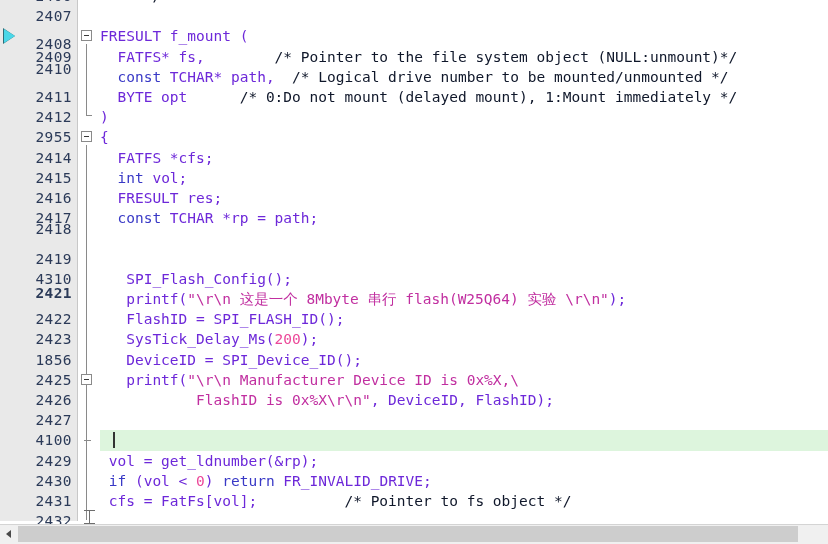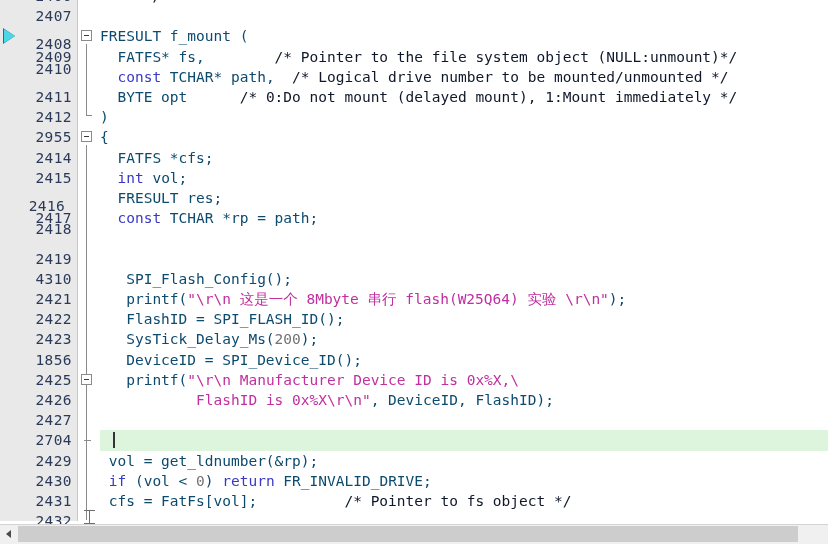--- a/index.html
+++ b/index.html
@@ -95,22 +95,22 @@
     font-size: 14.5px;
     color: #000000;
     z-index: 2;
     letter-spacing: 0px;
   }
 
   
   .kw   { color: #3939c6; }            
   .cmt  { color: #0f172a; }            
   .str  { color: #c12fa0; }            
-  .num  { color: #737373; }            
-  .pln  { color: #0c4a6e; }
+  .num  { color: #ec4899; }            
+  .pln  { color: #6d28d9; }
 
   
   .fold-box {
     position: absolute;
     left: 81px;
     width: 11px;
     height: 11px;
     border: 1px solid #8a8a8a;
     background: #ffffff;
     box-sizing: border-box;
@@ -283,47 +283,47 @@
       <div class="row code" style="top: 87px; line-height: 20.2px;"><span class="pln">  BYTE opt      </span><span class="cmt">/* 0:Do not mount (delayed mount), 1:Mount immediately */</span></div>
       <div class="lineno" style="top: 107.2px; line-height: 20.2px;">2412</div>
       <div class="row code" style="top: 107.2px; line-height: 20.2px;"><span class="pln">)</span></div>
       <div class="lineno" style="top: 127.4px; line-height: 20.2px;">2955</div>
       <div class="row code" style="top: 127.4px; line-height: 20.2px;"><span class="pln">{</span></div>
       <div class="fold-box" style="top: 131.4px;"></div>
       <div class="lineno" style="top: 147.6px; line-height: 20.2px;">2414</div>
       <div class="row code" style="top: 147.6px; line-height: 20.2px;"><span class="pln">  FATFS *cfs;</span></div>
       <div class="lineno" style="top: 167.8px; line-height: 20.2px;">2415</div>
       <div class="row code" style="top: 167.8px; line-height: 20.2px;"><span class="pln">  </span><span class="kw">int</span><span class="pln"> vol;</span></div>
-      <div class="lineno" style="top: 196px; line-height: 20.2px; text-align: center;">2416</div>
+      <div class="lineno" style="top: 188px; line-height: 20.2px;">2416</div>
       <div class="row code" style="top: 188px; line-height: 20.2px;"><span class="pln">  FRESULT res;</span></div>
       <div class="lineno" style="top: 208.2px; line-height: 20.2px;">2417</div>
       <div class="row code" style="top: 208.2px; line-height: 20.2px;"><span class="pln">  </span><span class="kw">const</span><span class="pln"> TCHAR *rp = path;</span></div>
       <div class="lineno" style="top: 219px; line-height: 20.2px;">2418</div>
       <div class="row code" style="top: 228.4px; line-height: 20.2px;"><span class="pln"></span></div>
       <div class="lineno" style="top: 248.6px; line-height: 20.2px;">2419</div>
       <div class="row code" style="top: 248.6px; line-height: 20.2px;"><span class="pln"></span></div>
       <div class="lineno" style="top: 268.8px; line-height: 20.2px;">4310</div>
       <div class="row code" style="top: 268.8px; line-height: 20.2px;"><span class="pln">   SPI_Flash_Config();</span></div>
-      <div class="lineno" style="top: 289px; line-height: 20.2px;">2421</div>
+      <div class="lineno" style="top: 283px; line-height: 20.2px; font-weight: bold;">2421</div>
       <div class="row code" style="top: 289px; line-height: 20.2px;"><span class="pln">   printf(</span><span class="str">"\r\n 这是一个 8Mbyte 串行 flash(W25Q64) 实验 \r\n"</span><span class="pln">);</span></div>
       <div class="lineno" style="top: 309.2px; line-height: 20.2px;">2422</div>
       <div class="row code" style="top: 309.2px; line-height: 20.2px;"><span class="pln">   FlashID = SPI_FLASH_ID();</span></div>
       <div class="lineno" style="top: 329.4px; line-height: 20.2px;">2423</div>
       <div class="row code" style="top: 329.4px; line-height: 20.2px;"><span class="pln">   SysTick_Delay_Ms(</span><span class="num">200</span><span class="pln">);</span></div>
       <div class="lineno" style="top: 349.6px; line-height: 20.2px;">1856</div>
       <div class="row code" style="top: 349.6px; line-height: 20.2px;"><span class="pln">   DeviceID = SPI_Device_ID();</span></div>
       <div class="lineno" style="top: 369.8px; line-height: 20.2px;">2425</div>
       <div class="row code" style="top: 369.8px; line-height: 20.2px;"><span class="pln">   printf(</span><span class="str">"\r\n Manufacturer Device ID is 0x%X,\</span></div>
       <div class="fold-box" style="top: 373.8px;"></div>
       <div class="lineno" style="top: 390px; line-height: 20.2px;">2426</div>
       <div class="row code" style="top: 390px; line-height: 20.2px;"><span class="pln">      </span><span class="str">     FlashID is 0x%X\r\n"</span><span class="pln">, DeviceID, FlashID);</span></div>
       <div class="lineno" style="top: 410.2px; line-height: 20.2px;">2427</div>
       <div class="row code" style="top: 410.2px; line-height: 20.2px;"><span class="pln"></span></div>
       <div class="row-hl" style="top: 430.4px;"></div>
-      <div class="lineno" style="top: 430.4px; line-height: 20.2px;">2704</div>
+      <div class="lineno" style="top: 430.4px; line-height: 20.2px;">4100</div>
       <div class="row code" style="top: 430.4px; line-height: 20.2px;"><span class="pln"></span></div>
       <div class="fold-dash" style="top: 440.4px;"></div>
       <div class="caret" style="top: 432.4px; left: 113px;"></div>
       <div class="lineno" style="top: 450.6px; line-height: 20.2px;">2429</div>
       <div class="row code" style="top: 450.6px; line-height: 20.2px;"><span class="pln"> vol = get_ldnumber(&amp;rp);</span></div>
       <div class="lineno" style="top: 470.8px; line-height: 20.2px;">2430</div>
       <div class="row code" style="top: 470.8px; line-height: 20.2px;"><span class="pln"> </span><span class="kw">if</span><span class="pln"> (vol &lt; </span><span class="num">0</span><span class="pln">) </span><span class="kw">return</span><span class="pln"> FR_INVALID_DRIVE;</span></div>
       <div class="lineno" style="top: 491px; line-height: 20.2px;">2431</div>
       <div class="row code" style="top: 491px; line-height: 20.2px;"><span class="pln"> cfs = FatFs[vol];          </span><span class="cmt">/* Pointer to fs object */</span></div>
       <div class="lineno" style="top: 511.2px; line-height: 20.2px;">2432</div>

